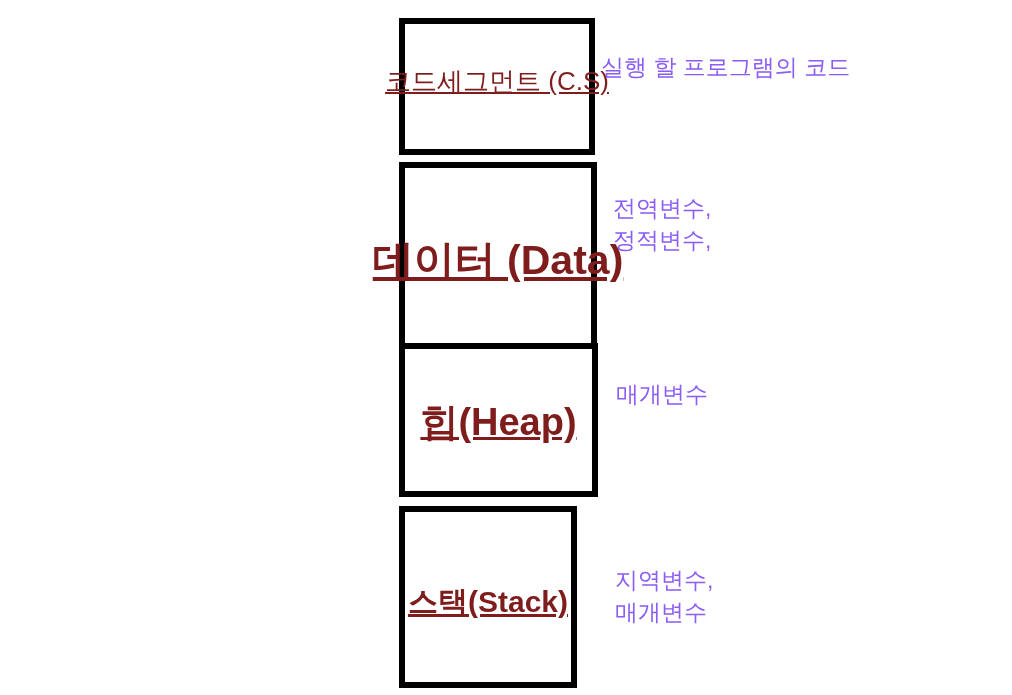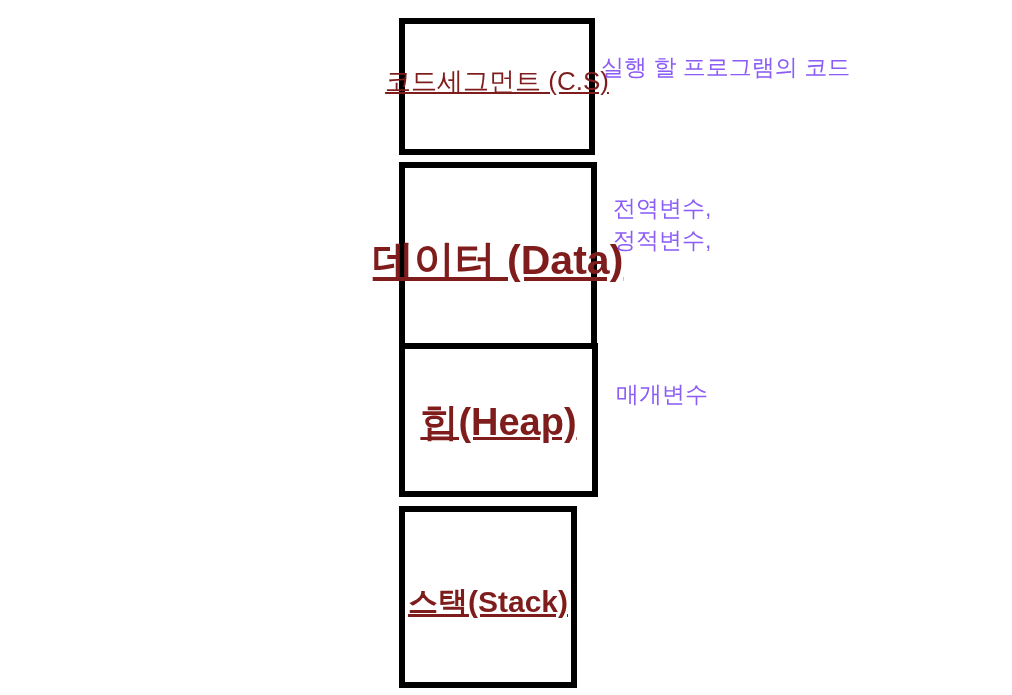--- a/index.html
+++ b/index.html
@@ -124,14 +124,16 @@
 정적변수,</div>
 
   <div class="mem-box" id="box-heap">
     <span class="mem-label">힙(Heap)</span>
   </div>
   <div class="annotation" id="anno-heap">매개변수</div>
 
   <div class="mem-box" id="box-stack">
     <span class="mem-label">스택(Stack)</span>
   </div>
+  <div class="annotation" id="anno-stack">지역변수,
+매개변수</div>
 
 </div>
 
 </body></html>

